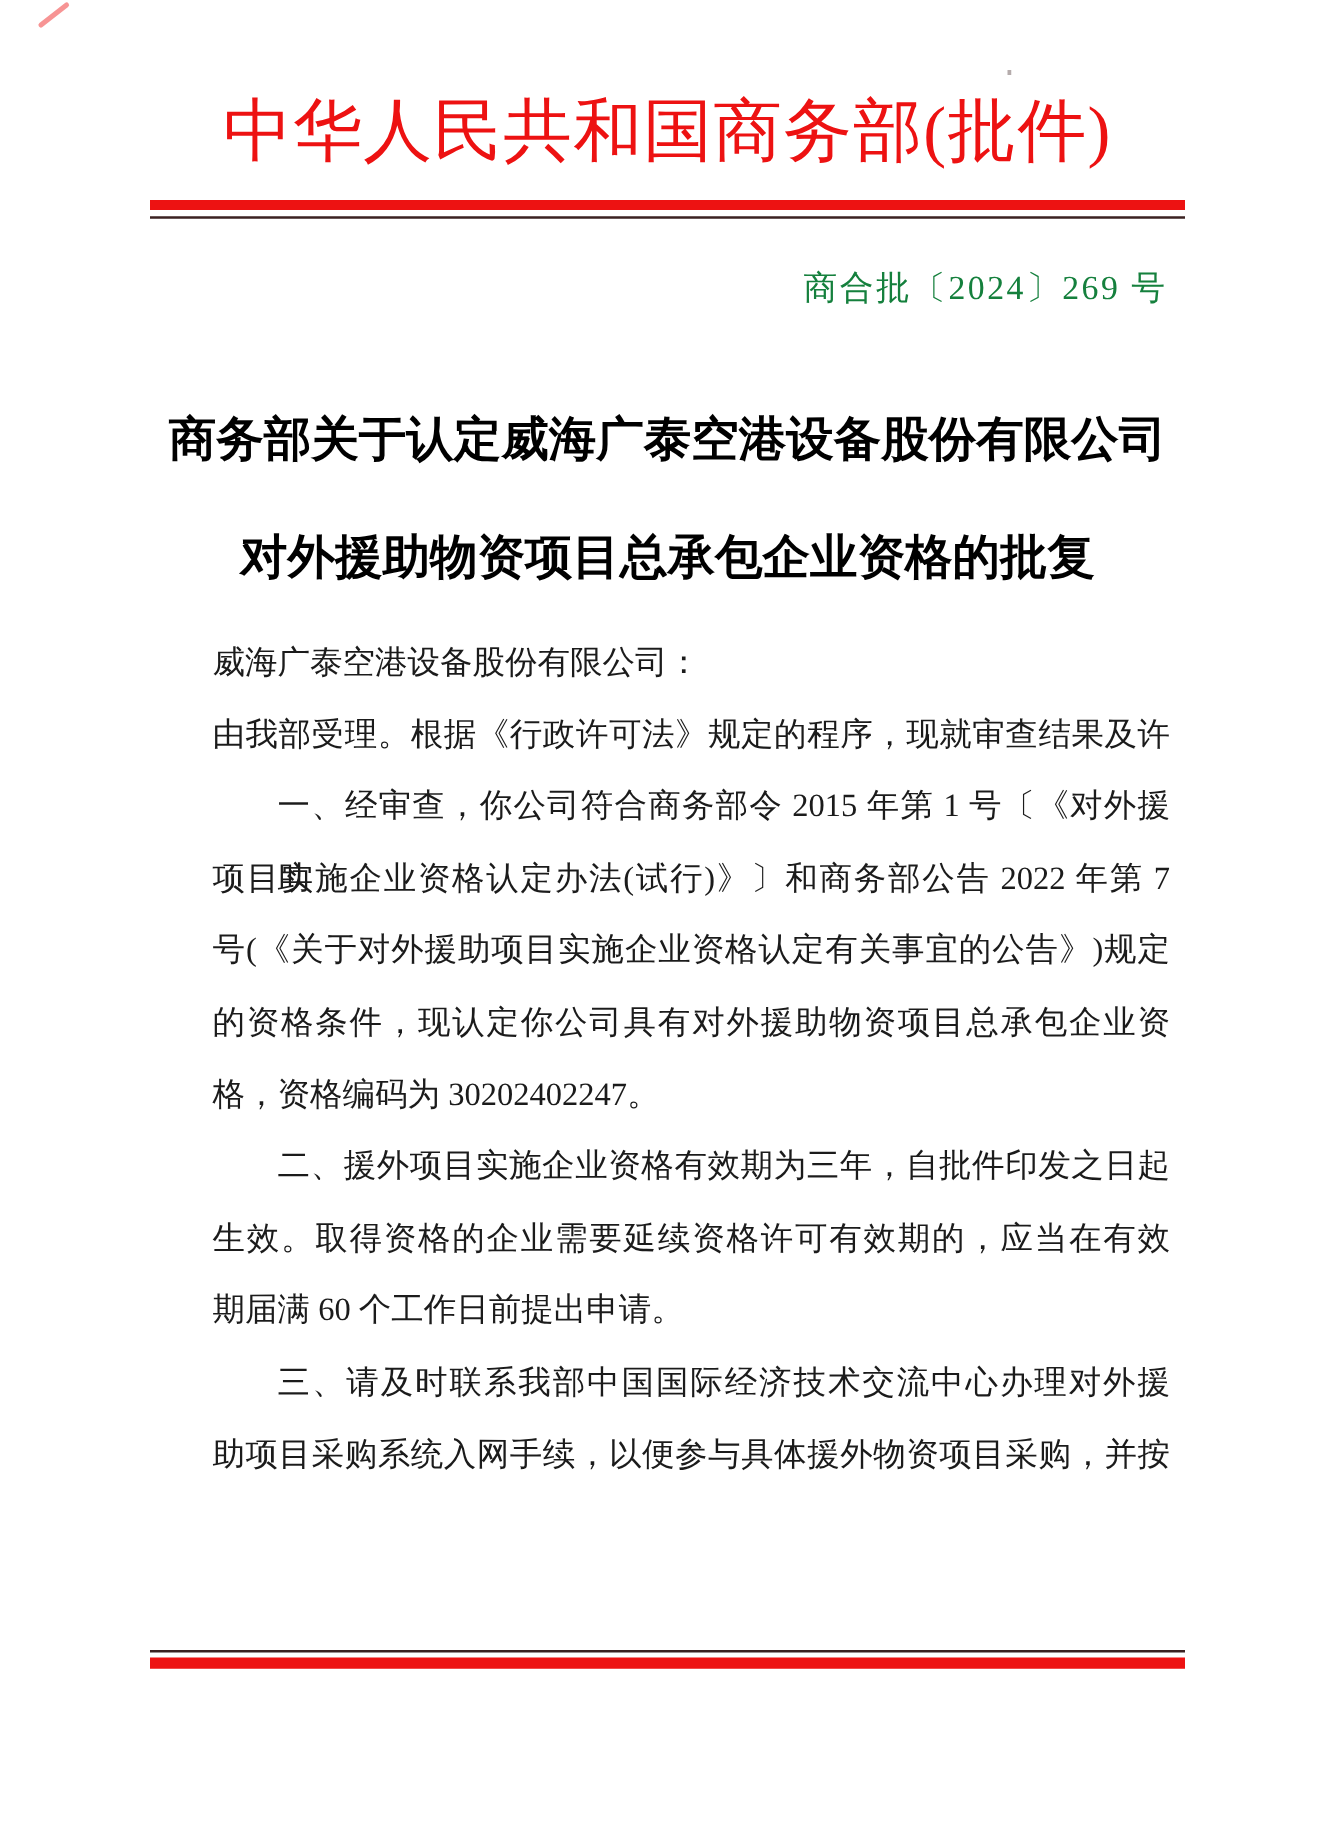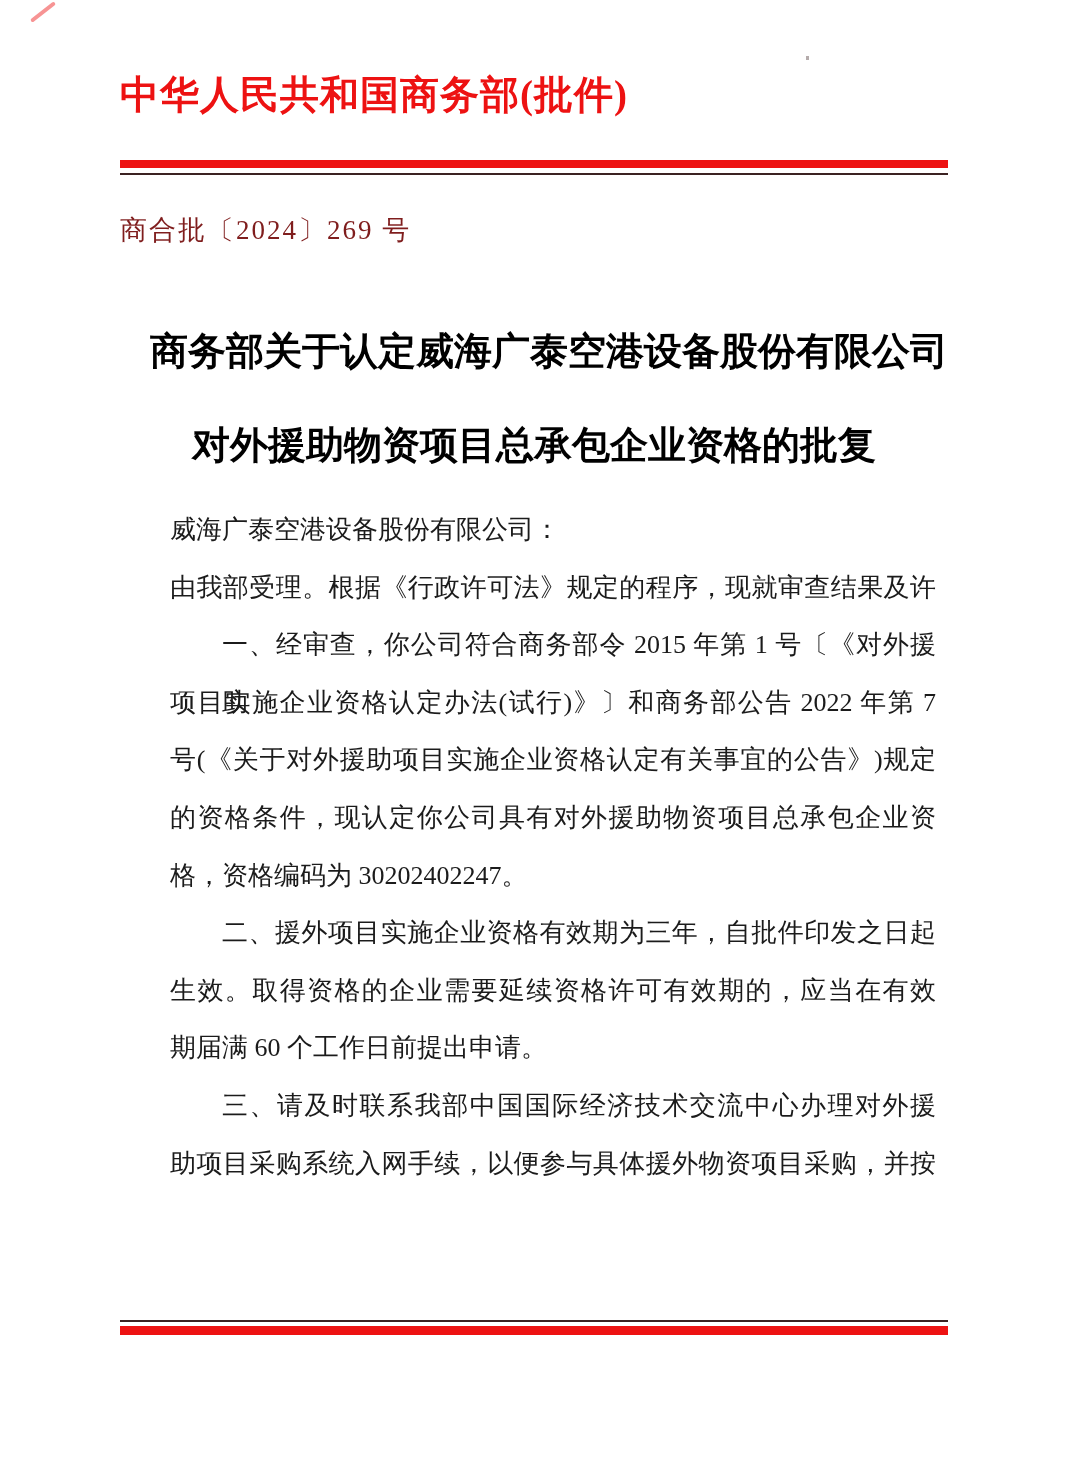--- a/index.html
+++ b/index.html
@@ -32,53 +32,53 @@
     position: absolute;
     left: 806px; top: 56px;
     width: 3px; height: 4px;
     background: #6b5a5a;
     opacity: 0.5;
   }
   .header-title {
     position: absolute;
     left: 120px; top: 68px;
     width: 828px;
-    text-align: left;
-    font-size: 39px;
-    font-weight: bold;
+    text-align: center;
+    font-size: 55px;
+    font-weight: normal;
     color: var(--accent);
     letter-spacing: 1px;
     white-space: nowrap;
   }
   .rule { position: absolute; left: 120px; width: 828px; }
   .top-rule-red    { top: 160px; height: 8px;  background: var(--accent); }
   .top-rule-dark   { top: 173px; height: 2px;  background: var(--rule-dark); }
   .bottom-rule-dark{ top: 1320px; height: 2px; background: var(--rule-dark); }
   .bottom-rule-red { top: 1326px; height: 9px; background: var(--accent); }
   .doc-number {
     position: absolute;
     left: 120px; top: 212px;
     width: 828px;
     padding-right: 14px;
-    text-align: left;
+    text-align: right;
     font-size: 27px;
-    color: #7f1d1d;
+    color: #15803d;
     letter-spacing: 2px;
   }
   .doc-title {
     position: absolute;
     left: 120px;
     width: 828px;
     text-align: center;
     font-size: 38px;
     font-weight: bold;
     color: #000;
     white-space: nowrap;
   }
-  .doc-title.l1 { top: 326px; text-align: right; }
+  .doc-title.l1 { top: 326px; }
   .doc-title.l2 { top: 392px; margin-top: 28px; }
   .body-block {
     position: absolute;
     left: 170px; top: 501px;
     width: 766px;
     font-size: 26px;
     color: var(--ink);
   }
   .body-line {
     line-height: 57.6px;

